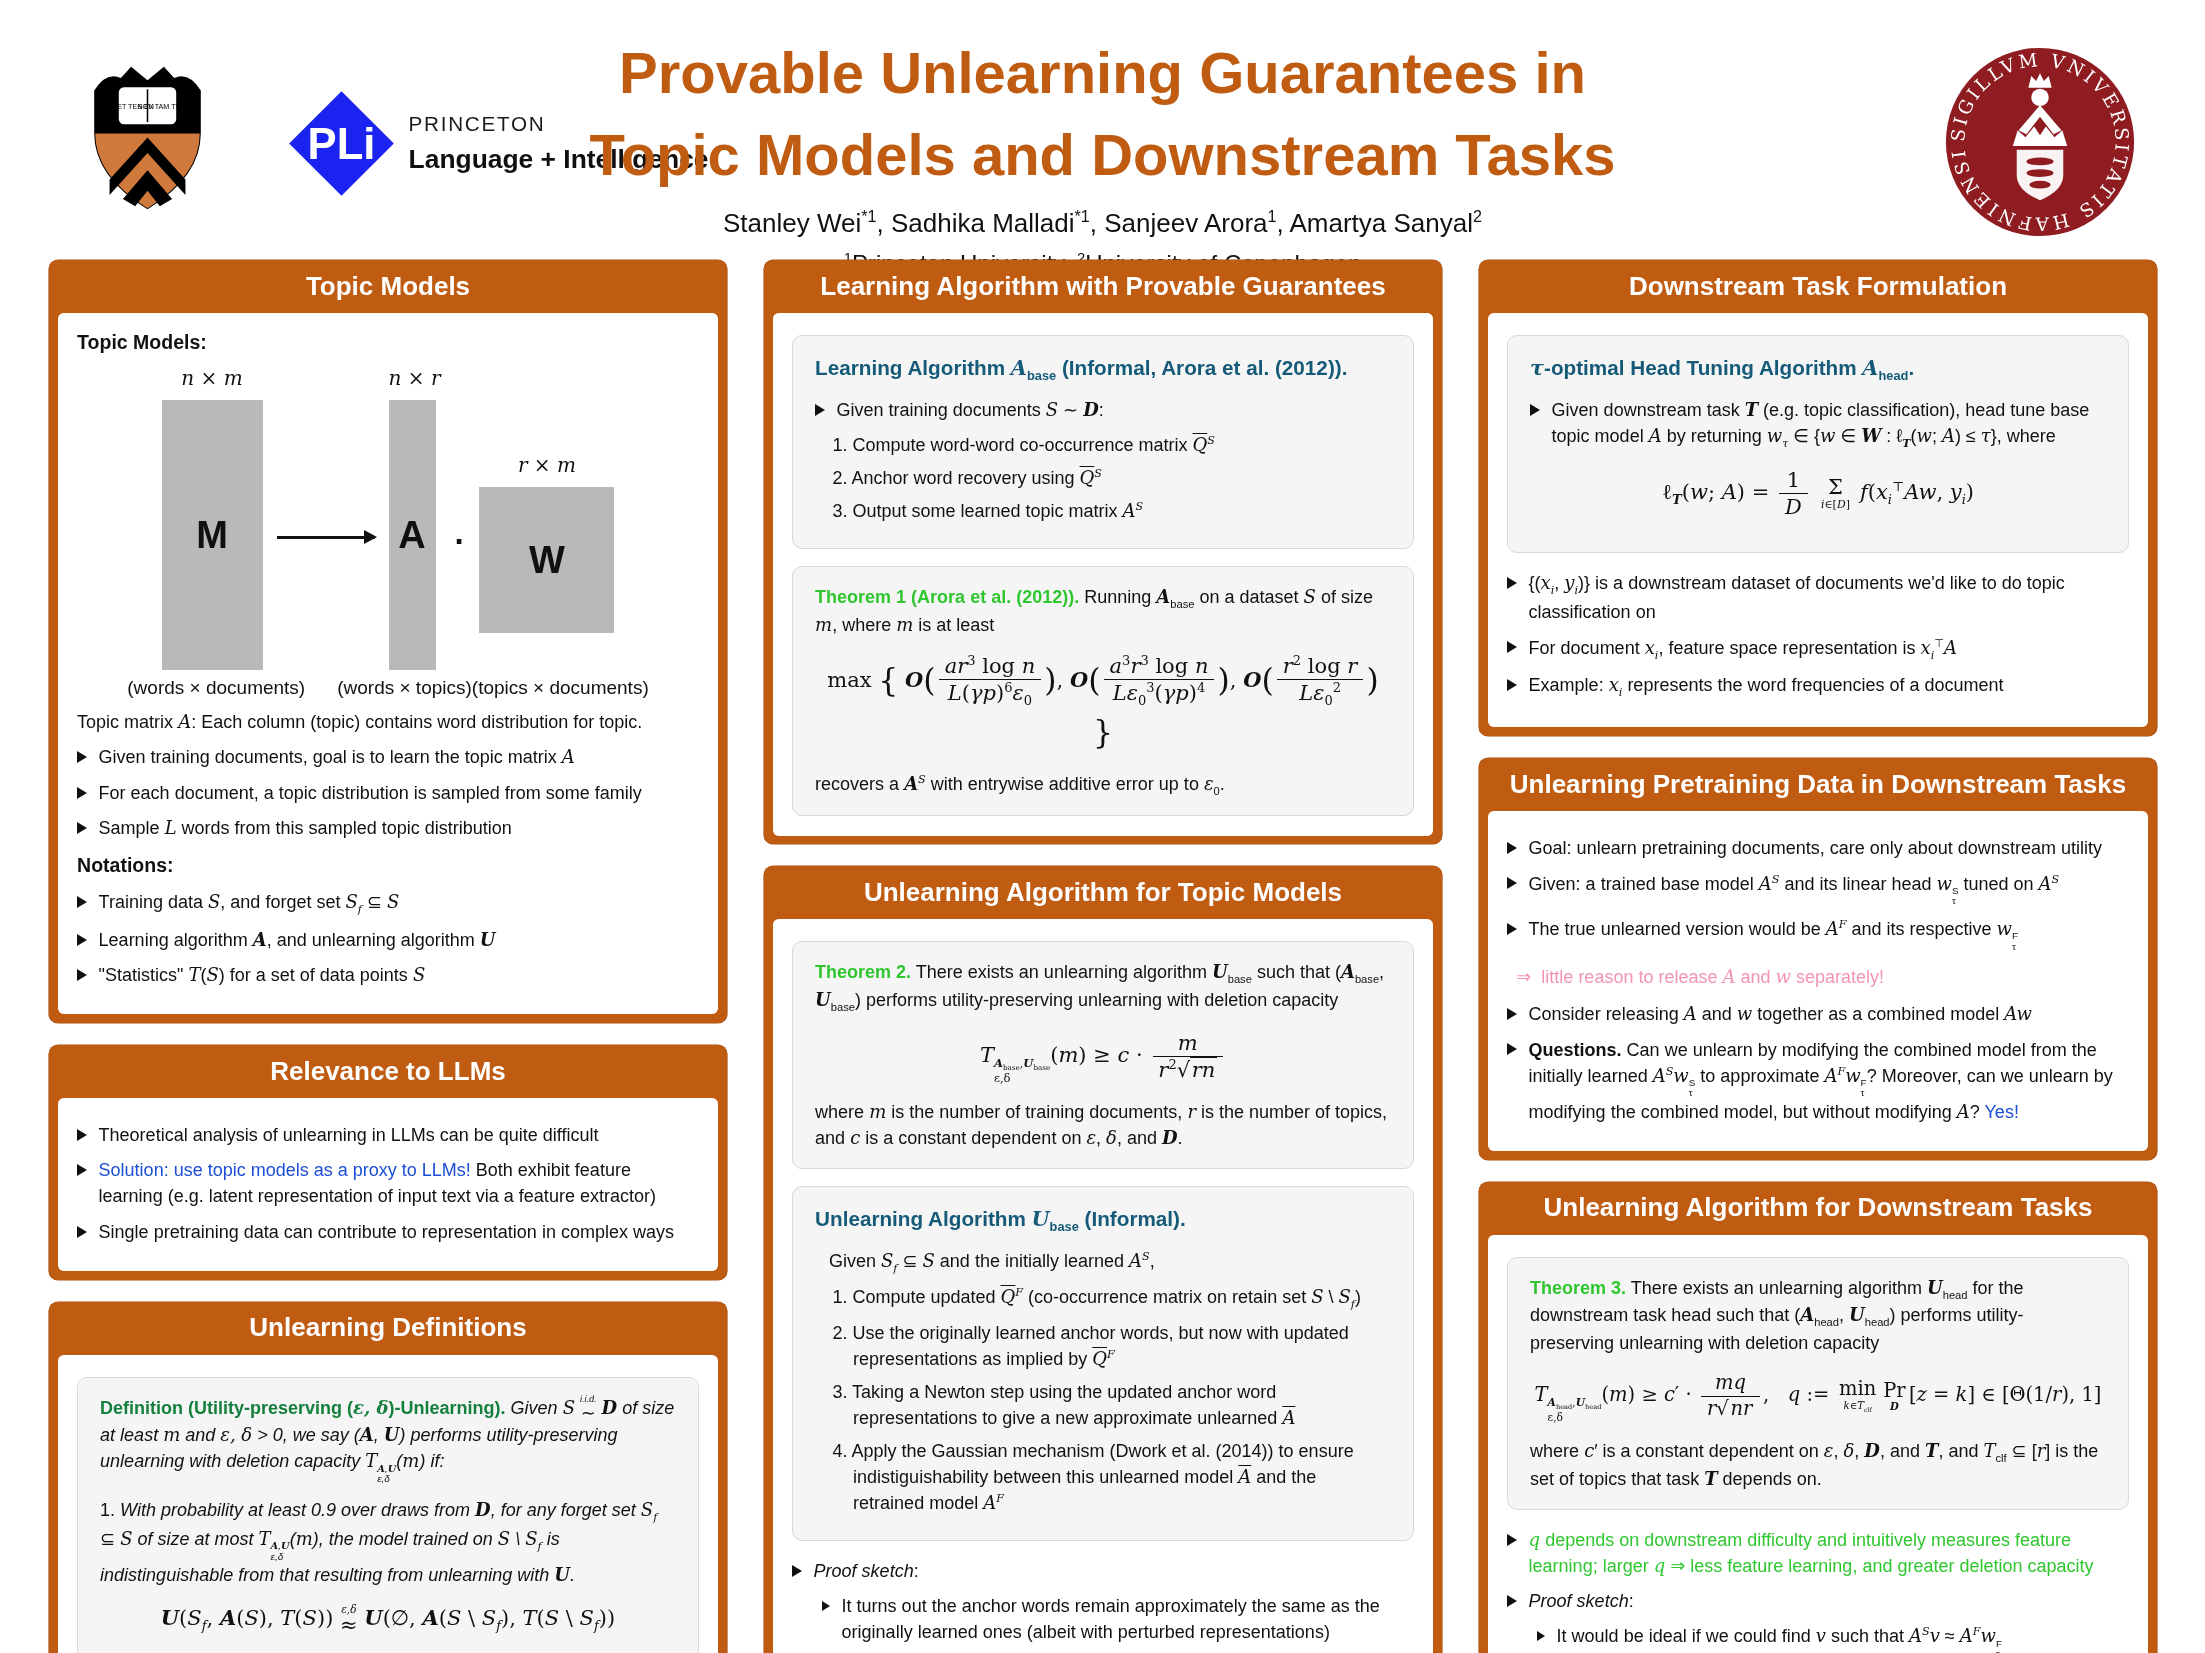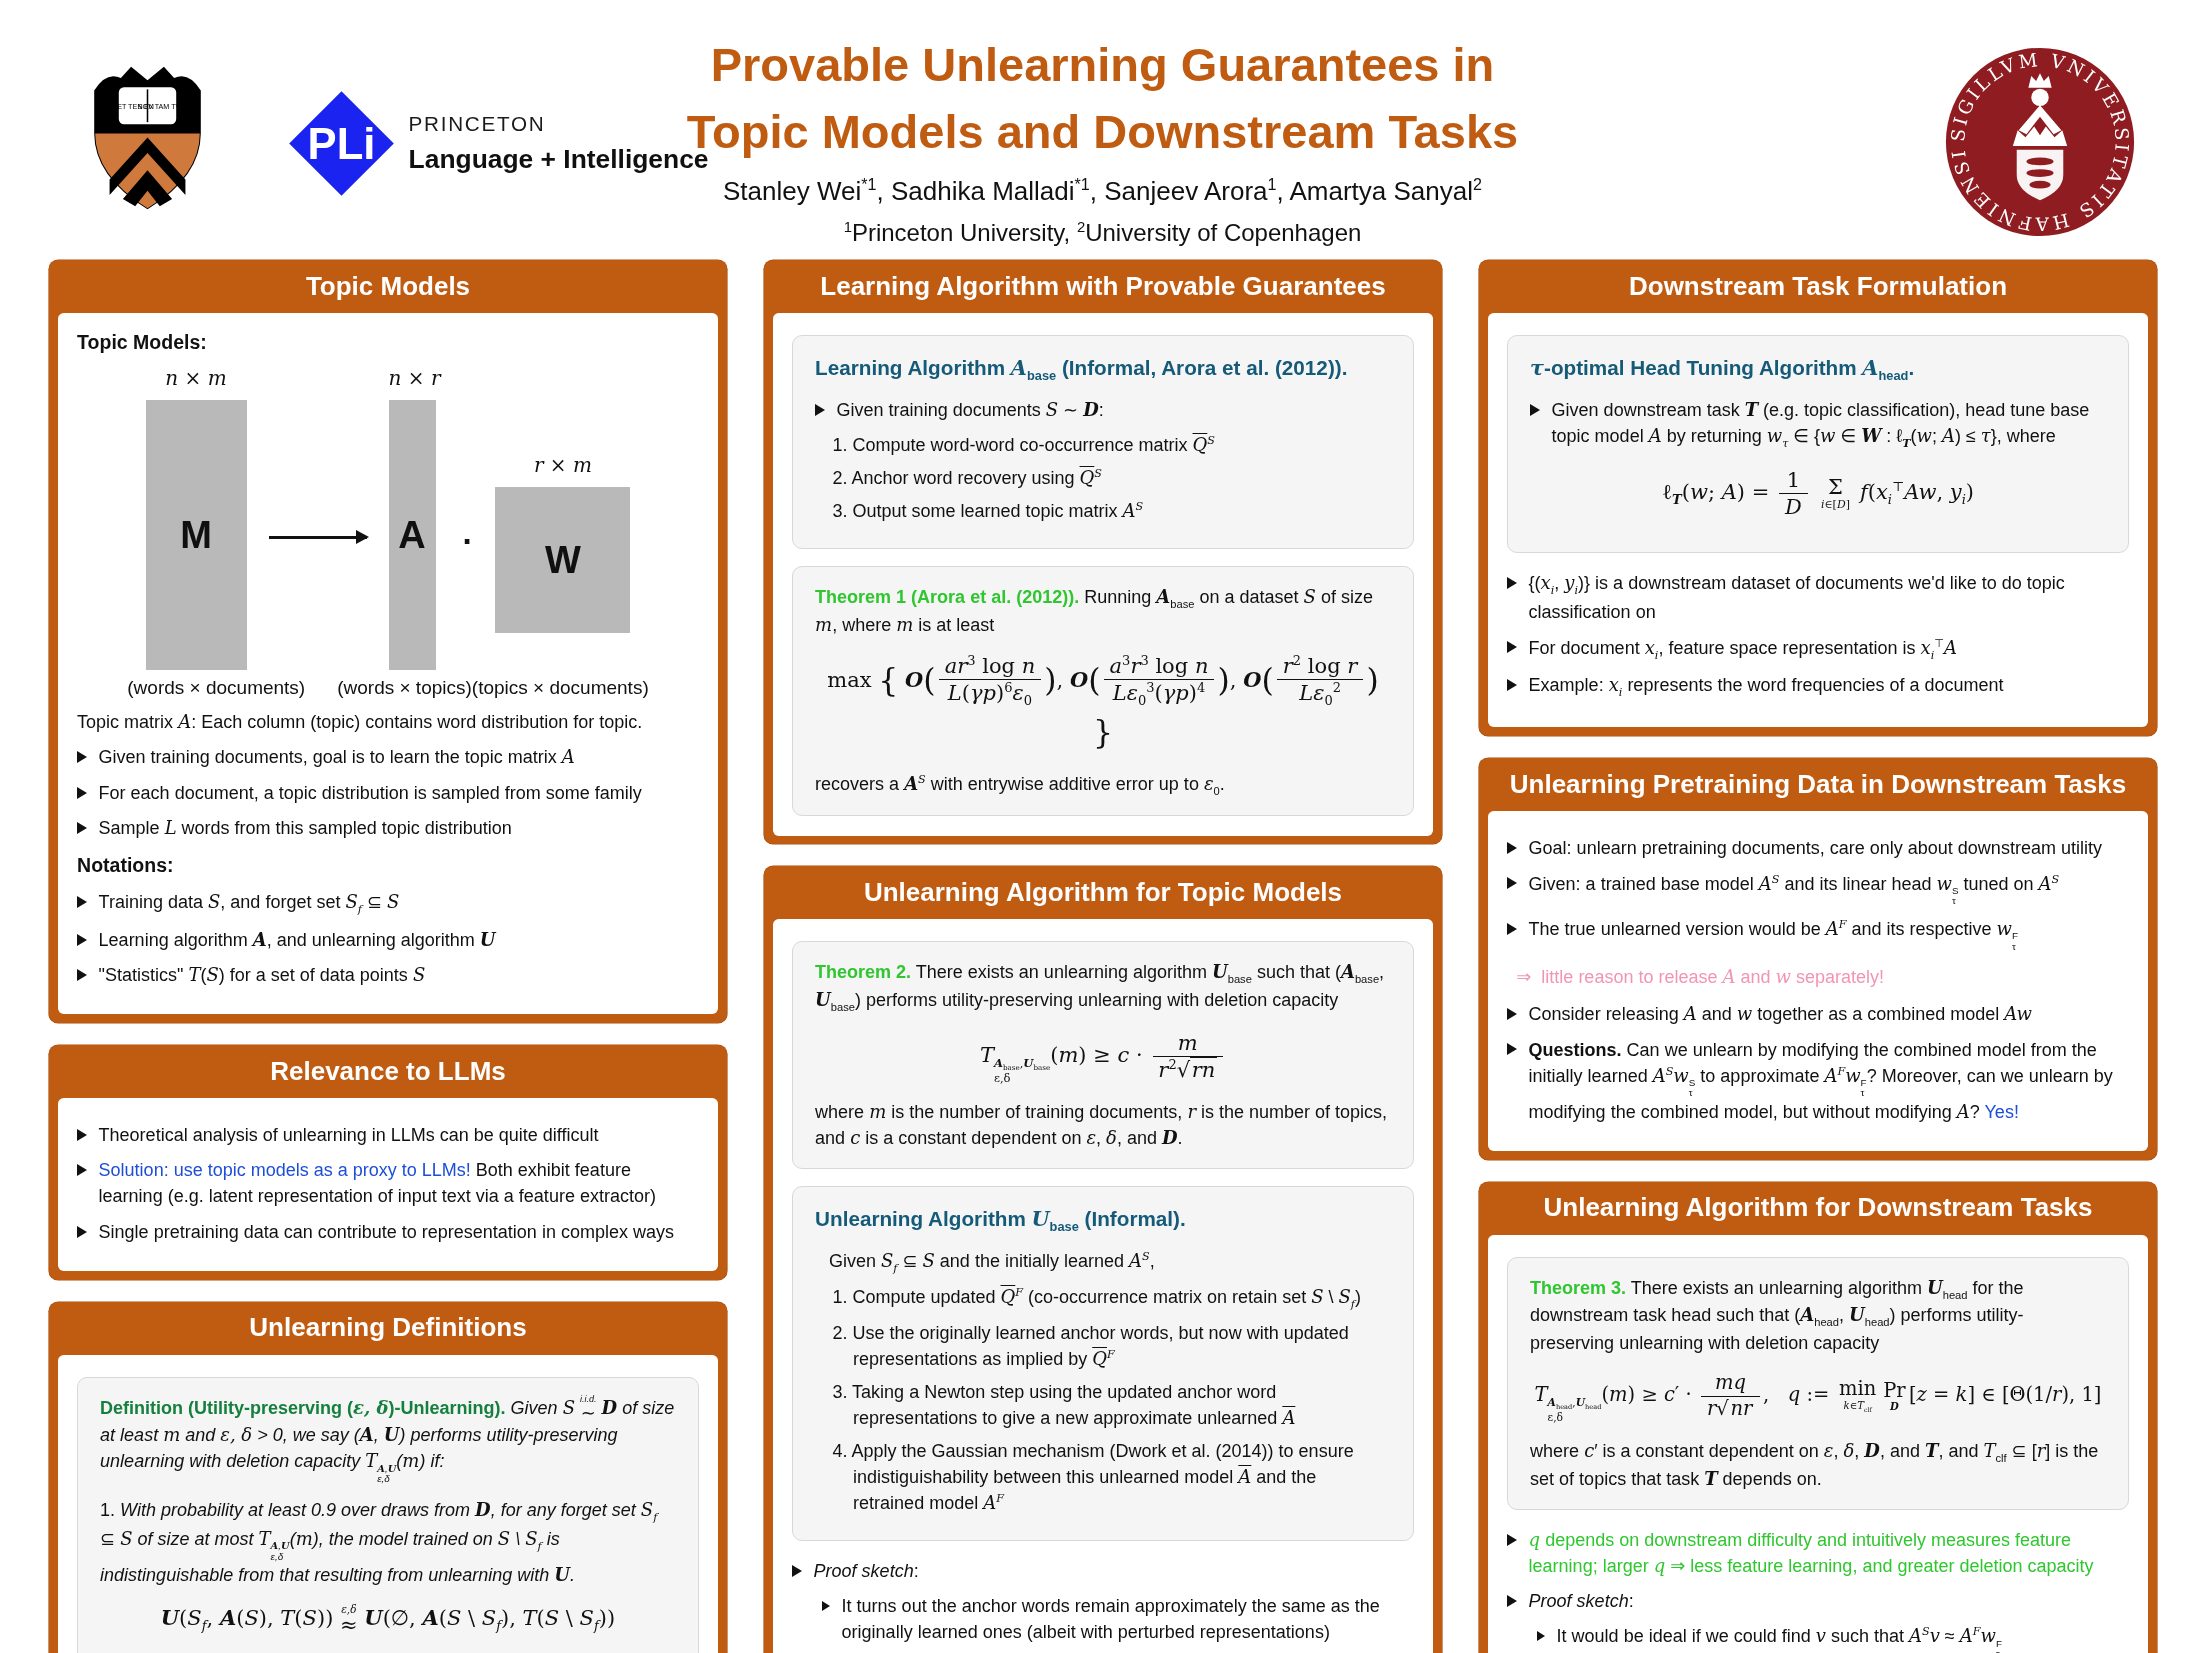--- a/index.html
+++ b/index.html
@@ -7,21 +7,21 @@
           font-family:"Liberation Sans","DejaVu Sans",sans-serif;color:#111;font-size:18px;line-height:1.45;}
 
   
   .header{position:absolute;top:0;left:0;right:0;height:258px;}
   .shield{position:absolute;left:86px;top:46px;width:123px;height:181px;}
   .pli{position:absolute;left:287px;top:89px;display:flex;align-items:center;gap:12.6px;}
   .pli-d{width:109px;height:109px;}
   .pli-name1{font-size:20.7px;letter-spacing:1.7px;color:#1b1b1b;}
   .pli-name2{font-size:26.4px;font-weight:bold;color:#101010;margin-top:1.1px;}
   .titles{position:absolute;top:32px;left:50%;transform:translateX(-50%);width:1149px;text-align:center;}
-  .title-line{color:#c05c12;font-size:47px;font-weight:bold;line-height:1.42;}
+  .title-line{color:#c05c12;font-size:58px;font-weight:bold;line-height:1.42;}
   .authors{font-size:26px;margin-top:8px;color:#111;}
   .affils{font-size:24px;margin-top:4.6px;color:#111;}
   .seal{position:absolute;right:68px;top:45px;width:194px;height:194px;}
 
   
   .columns{position:absolute;top:260px;left:49px;display:flex;gap:37px;}
   .col{width:678px;display:flex;flex-direction:column;gap:22px;}
   .panel{background:#c05c12;border-radius:9.2px;padding:0 8.6px 8.6px 8.6px;box-shadow:0 0 0 0.6px #a84f0e;}
   .panel-title{height:53px;display:flex;align-items:center;justify-content:center;color:#fff;
                font-weight:bold;font-size:26px;}
@@ -58,21 +58,21 @@
   .fd{border-top:1.7px solid #111;padding:0 5.7px;}
   .sqrt{border-top:1.7px solid currentColor;padding:0 1.7px;}
   .ss{display:inline-flex;flex-direction:column;vertical-align:-0.45em;line-height:1.05;font-size:0.55em;text-align:left;}
   .limop{display:inline-flex;flex-direction:column;align-items:center;vertical-align:middle;line-height:1.1;margin:0 3.4px;}
   .llim{font-size:0.52em;}
   .ostack{display:inline-flex;flex-direction:column;align-items:center;vertical-align:middle;line-height:1;}
   .ostack .ot{font-size:0.5em;}
   .bigbr{font-size:1.5em;font-weight:300;vertical-align:-0.12em;}
 
   
-  .tm-diagram{display:flex;justify-content:center;align-items:flex-start;gap:22px;margin:8px 0 2.3px 0;}
+  .tm-diagram{display:flex;justify-content:center;align-items:flex-start;gap:14px;margin:8px 0 2.3px 0;}
   .tm-dim{text-align:center;font-family:"DejaVu Serif",serif;font-style:italic;font-size:20px;margin-bottom:6.9px;}
   .tm-rect{background:#b9b9b9;display:flex;align-items:center;justify-content:center;
            font-weight:bold;font-size:38px;color:#101010;}
   .tm-M{width:101px;height:270px;}
   .tm-A{width:47px;height:270px;}
   .tm-W{width:135px;height:146px;}
   .tm-wcol{margin-top:87px;}
   .tm-arrow{position:relative;width:98px;height:2.3px;background:#111;margin-top:172px;}
   .tm-arrow::after{content:"";position:absolute;right:-2.3px;top:-6.3px;width:0;height:0;
                    border-left:13.8px solid #111;border-top:7.5px solid transparent;border-bottom:7.5px solid transparent;}

